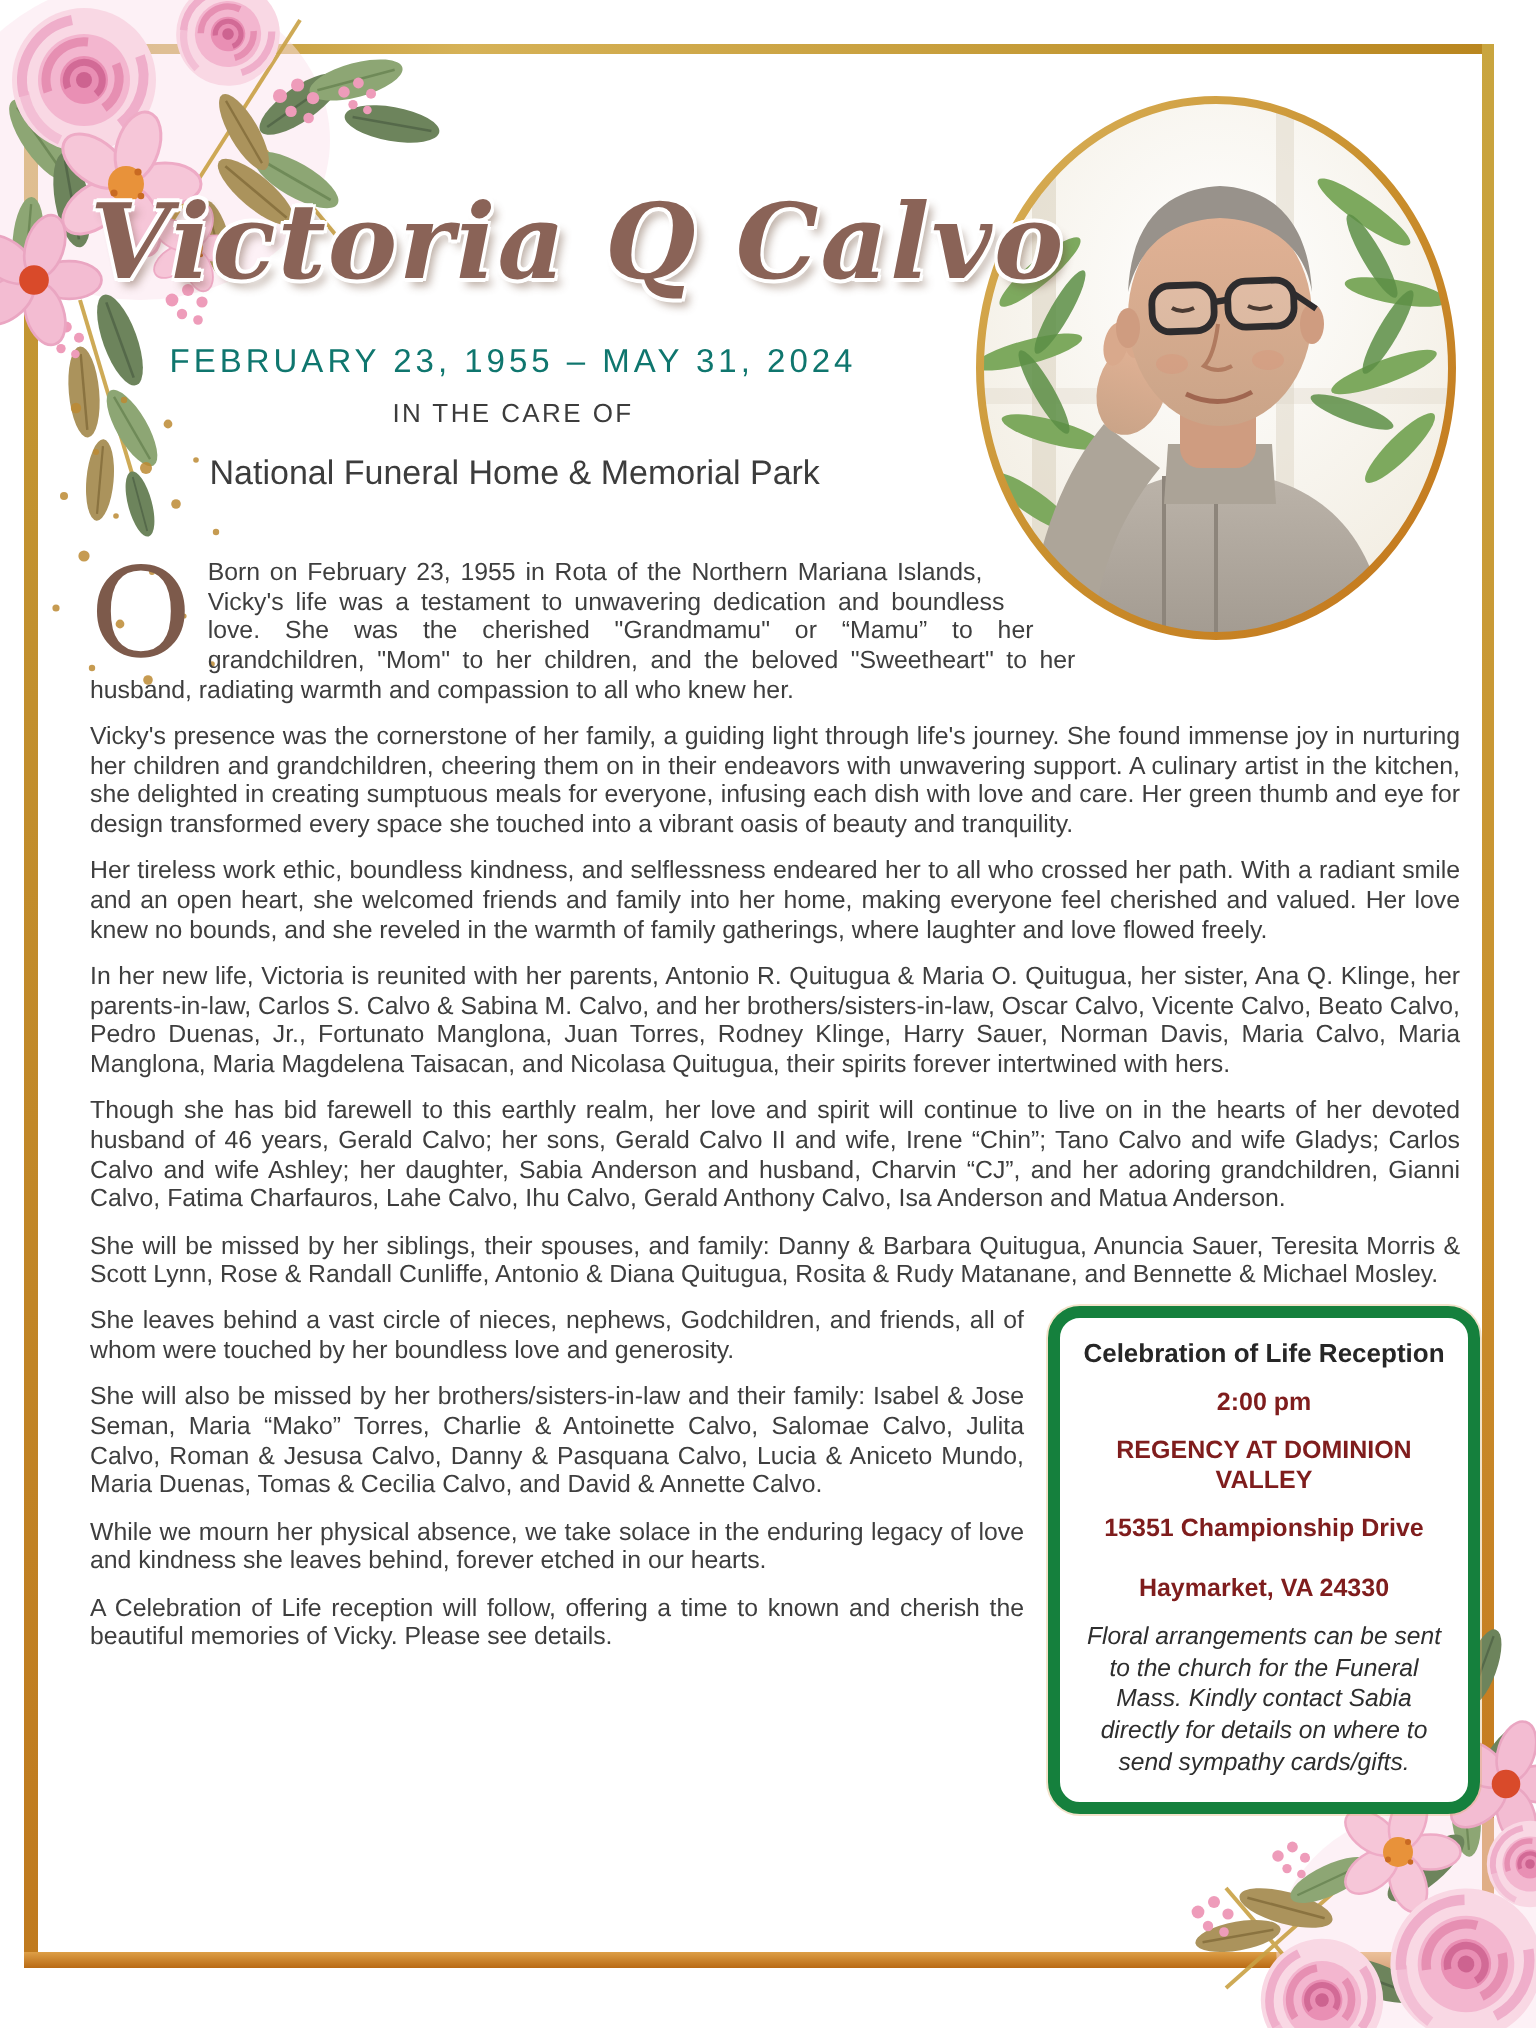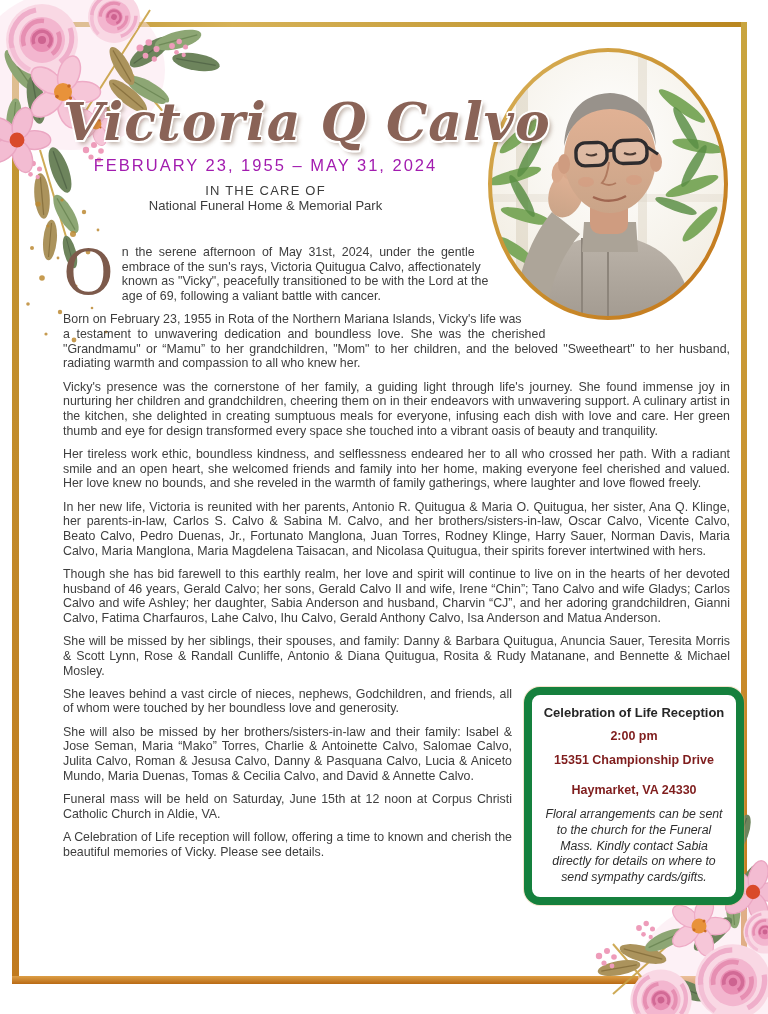--- a/index.html
+++ b/index.html
@@ -16,48 +16,48 @@
   .frame-left{left:12px;top:22px;bottom:30px;width:7px;
     background:linear-gradient(180deg,#c39a35 0%,#c07a1e 100%);}
   .frame-bottom{left:12px;right:21px;bottom:30px;height:8px;
     background:linear-gradient(180deg,#dd9f47,#b96a14);}
   
   .floral{position:absolute;z-index:2;pointer-events:none;}
   .floral-tl{left:0;top:0;}
   .floral-br{right:0;bottom:0;}
   .sprinkle{position:absolute;z-index:2;pointer-events:none;}
   
-  .content{position:relative;z-index:3;padding:26px 38px 0 63px;}
+  .content{position:relative;z-index:3;padding:26px 38px 0 45px;}
   .portrait-float{
     float:right;width:252px;height:308px;margin-left:10px;
     shape-outside:ellipse(128px 146px at 126px 166px);
   }
   .portrait-float svg{display:block;margin:20px 0 0 8px;}
   .header{margin-top:66px;text-align:center;}
   .script-title{
     margin:0;font-family:"DejaVu Serif",serif;font-style:italic;font-weight:bold;
     font-size:52px;line-height:60px;color:#8a6357;letter-spacing:1px;
     text-shadow:-1.5px -1.5px 0 #fff,1.5px -1.5px 0 #fff,-1.5px 1.5px 0 #fff,
                  1.5px 1.5px 0 #fff,0 -2px 0 #fff,0 2px 0 #fff,
                  3px 4px 4px rgba(110,80,60,.45);
     white-space:nowrap;
   }
-  .dates{margin-top:4px;font-size:16.5px;letter-spacing:2px;color:#a21caf;}
+  .dates{margin-top:20px;font-size:16.5px;letter-spacing:2px;color:#0f766e;}
   .careof{margin-top:8px;font-size:13px;letter-spacing:1.2px;color:#3c3c3c;}
-  .careof-name{margin-top:0;font-size:13px;color:#3c3c3c;}
+  .careof-name{margin-top:13px;font-size:17px;color:#3c3c3c;}
   .body-text{margin-top:32px;font-size:12.4px;line-height:14.7px;text-align:justify;}
   .body-text p{margin:0 0 8.5px 0;}
   .dropcap{
     float:left;font-family:"DejaVu Serif",serif;font-size:62px;line-height:50px;
     color:#7d5a4b;margin:3px 8px 0 0;
   }
   
   .boxwrap{float:right;width:206px;height:262px;margin-left:12px;}
   .reception-card{
-    width:188px;border:8px solid #15803d;border-radius:16px;background:#ffffff;
+    width:188px;border:6px solid #15803d;border-radius:16px;background:#ffffff;
     padding:11px 8px 12px 8px;text-align:center;box-shadow:0 0 0 1px rgba(222,176,106,.35);
   }
   .reception-card .r-title{font-weight:bold;font-size:13px;color:#262626;margin:0 0 9px 0;}
   .reception-card .r-line{font-weight:bold;font-size:12.5px;color:#7f1d1d;margin:0 0 9px 0;line-height:15px;}
   .reception-card .r-note{font-style:italic;font-size:12.3px;line-height:15.6px;color:#2e2e2e;margin:2px 0 0 0;}
 </style>
 </head>
 <body>
 
 <div class="page">
@@ -314,37 +314,38 @@
     </div>
 
     <div class="header">
       <h1 class="script-title">Victoria Q Calvo</h1>
       <div class="dates">FEBRUARY 23, 1955 – MAY 31, 2024</div>
       <div class="careof">IN THE CARE OF</div>
       <div class="careof-name">National Funeral Home &amp; Memorial Park</div>
     </div>
 
     <div class="body-text">
-      <p><span class="dropcap">O</span><span>n the serene afternoon of May 31st, 2024, under the gentle embrace of the sun's rays, Victoria Quitugua Calvo, affectionately known as "Vicky", peacefully transitioned to be with the Lord at the age of 69, following a valiant battle with cancer.</span></p>
+      <p><span class="dropcap">O</span></p>
       <p>Born on February 23, 1955 in Rota of the Northern Mariana Islands, Vicky's life was a testament to unwavering dedication and boundless love. She was the cherished "Grandmamu" or “Mamu” to her grandchildren, "Mom" to her children, and the beloved "Sweetheart" to her husband, radiating warmth and compassion to all who knew her.</p>
       <p>Vicky's presence was the cornerstone of her family, a guiding light through life's journey. She found immense joy in nurturing her children and grandchildren, cheering them on in their endeavors with unwavering support. A culinary artist in the kitchen, she delighted in creating sumptuous meals for everyone, infusing each dish with love and care. Her green thumb and eye for design transformed every space she touched into a vibrant oasis of beauty and tranquility.</p>
       <p>Her tireless work ethic, boundless kindness, and selflessness endeared her to all who crossed her path. With a radiant smile and an open heart, she welcomed friends and family into her home, making everyone feel cherished and valued. Her love knew no bounds, and she reveled in the warmth of family gatherings, where laughter and love flowed freely.</p>
       <p>In her new life, Victoria is reunited with her parents, Antonio R. Quitugua &amp; Maria O. Quitugua, her sister, Ana Q. Klinge, her parents-in-law, Carlos S. Calvo &amp; Sabina M. Calvo, and her brothers/sisters-in-law, Oscar Calvo, Vicente Calvo, Beato Calvo, Pedro Duenas, Jr., Fortunato Manglona, Juan Torres, Rodney Klinge, Harry Sauer, Norman Davis, Maria Calvo, Maria Manglona, Maria Magdelena Taisacan, and Nicolasa Quitugua, their spirits forever intertwined with hers.</p>
       <p>Though she has bid farewell to this earthly realm, her love and spirit will continue to live on in the hearts of her devoted husband of 46 years, Gerald Calvo; her sons, Gerald Calvo II and wife, Irene “Chin”; Tano Calvo and wife Gladys; Carlos Calvo and wife Ashley; her daughter, Sabia Anderson and husband, Charvin “CJ”, and her adoring grandchildren, Gianni Calvo, Fatima Charfauros, Lahe Calvo, Ihu Calvo, Gerald Anthony Calvo, Isa Anderson and Matua Anderson.</p>
       <p>She will be missed by her siblings, their spouses, and family: Danny &amp; Barbara Quitugua, Anuncia Sauer, Teresita Morris &amp; Scott Lynn, Rose &amp; Randall Cunliffe, Antonio &amp; Diana Quitugua, Rosita &amp; Rudy Matanane, and Bennette &amp; Michael Mosley.</p>
 
       <div class="boxwrap">
         <div class="reception-card">
           <div class="r-title">Celebration of Life Reception</div>
           <div class="r-line">2:00 pm</div>
+          <div class="r-line">REGENCY AT DOMINION VALLEY</div>
           <div class="r-line" style="margin-bottom:15px">15351 Championship Drive</div>
           <div class="r-line">Haymarket, VA 24330</div>
           <div class="r-note">Floral arrangements can be sent to the church for the Funeral Mass. Kindly contact Sabia directly for details on where to send sympathy cards/gifts.</div>
         </div>
       </div>
 
       <p>She leaves behind a vast circle of nieces, nephews, Godchildren, and friends, all of whom were touched by her boundless love and generosity.</p>
       <p>She will also be missed by her brothers/sisters-in-law and their family: Isabel &amp; Jose Seman, Maria “Mako” Torres, Charlie &amp; Antoinette Calvo, Salomae Calvo, Julita Calvo, Roman &amp; Jesusa Calvo, Danny &amp; Pasquana Calvo, Lucia &amp; Aniceto Mundo, Maria Duenas, Tomas &amp; Cecilia Calvo, and David &amp; Annette Calvo.</p>
-      <p>Funeral mass will be held on Saturday, June 15th at 12 noon at Corpus Christi Catholic Church in Aldie, VA.</p>
+      <p>While we mourn her physical absence, we take solace in the enduring legacy of love and kindness she leaves behind, forever etched in our hearts.</p>
       <p>A Celebration of Life reception will follow, offering a time to known and cherish the beautiful memories of Vicky. Please see details.</p>
     </div>
   </div>
 </div>
 
 </body></html>

